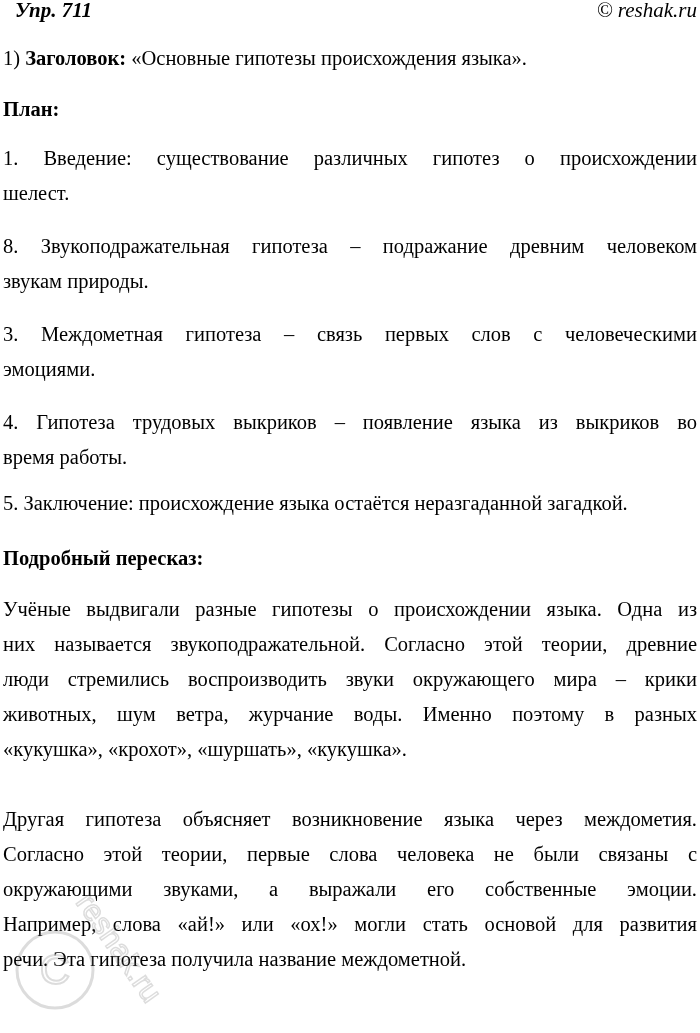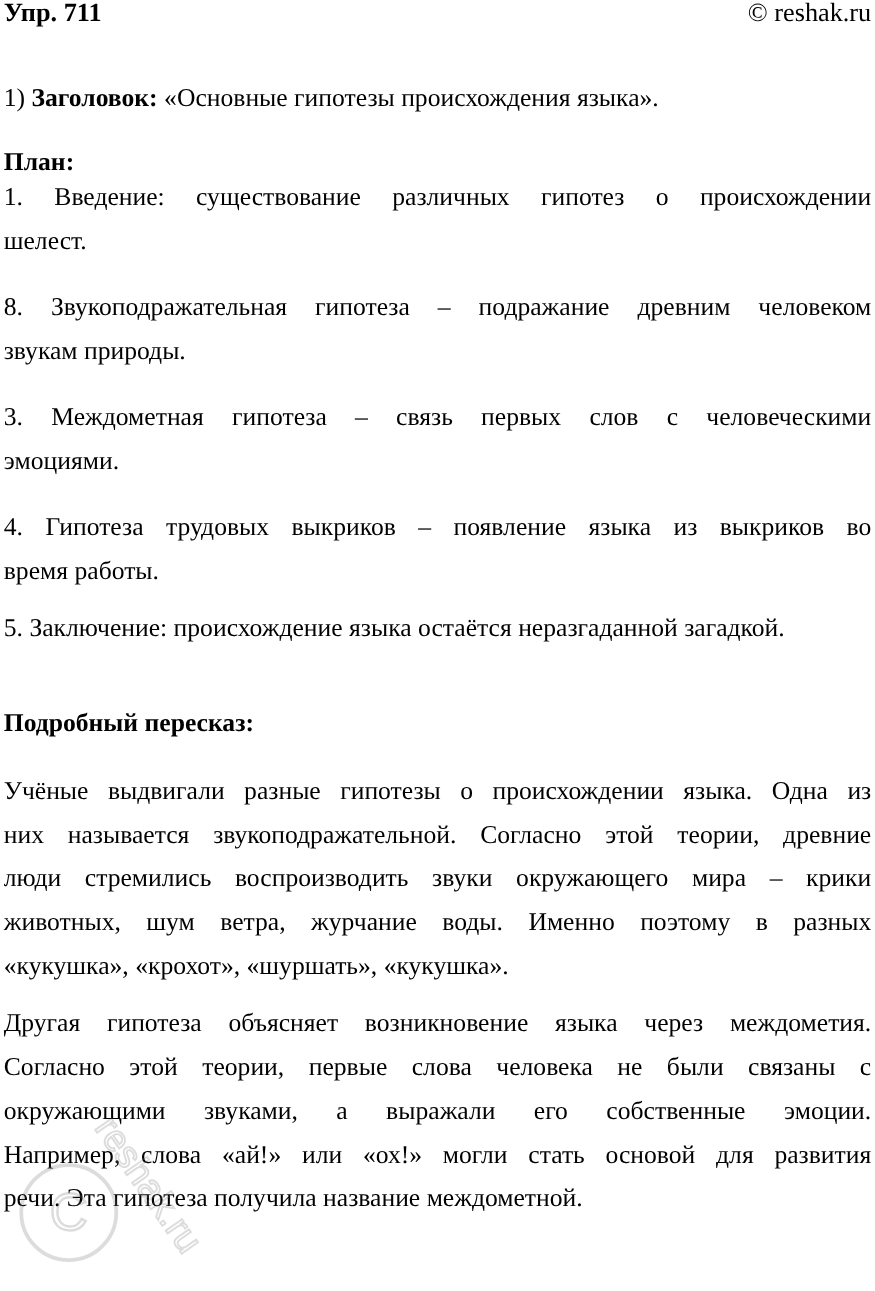--- a/index.html
+++ b/index.html
@@ -12,43 +12,43 @@
       height: 1033px;
       overflow: hidden;
       position: relative;
       font-family: "Liberation Serif", serif;
       color: #000000;
       font-size: 20.5px;
     }
     .header {
       position: absolute;
       top: 0;
-      left: 3px;
+      left: 15px;
       right: 3px;
       height: 24px;
+      font-style: italic;
     }
     .ex-title {
       position: absolute;
       left: 0;
       top: -2px;
       font-weight: bold;
       font-size: 21px;
     }
     .copyright {
       position: absolute;
       right: 0;
       top: -2px;
       font-size: 21px;
     }
     .line-abs {
       position: absolute;
       left: 3px;
       right: 3px;
       white-space: nowrap;
-      margin-top: 21px;
     }
     .bold { font-weight: bold; }
     .para {
       position: absolute;
       left: 3px;
       width: 694px;
       line-height: 35px;
       text-align: justify;
     }
     .para .ln {
@@ -106,21 +106,21 @@
   <span class="ln j">4. Гипотеза трудовых выкриков – появление языка из выкриков во</span>
   <span class="ln">время работы.</span>
 </div>
 
 <div class="para" style="top:486px;">
   <span class="ln">5. Заключение: происхождение языка остаётся неразгаданной загадкой.</span>
 </div>
 
 <div class="line-abs bold" style="top:547px;">Подробный пересказ:</div>
 
-<div class="para" style="top:616px;">
+<div class="para" style="top:592px;">
   <span class="ln j">Учёные выдвигали разные гипотезы о происхождении языка. Одна из</span>
   <span class="ln j">них называется звукоподражательной. Согласно этой теории, древние</span>
   <span class="ln j">люди стремились воспроизводить звуки окружающего мира – крики</span>
   <span class="ln j">животных, шум ветра, журчание воды. Именно поэтому в разных</span>
   <span class="ln">«кукушка», «крохот», «шуршать», «кукушка».</span>
 </div>
 
 <div class="para" style="top:802px;">
   <span class="ln j">Другая гипотеза объясняет возникновение языка через междометия.</span>
   <span class="ln j">Согласно этой теории, первые слова человека не были связаны с</span>

